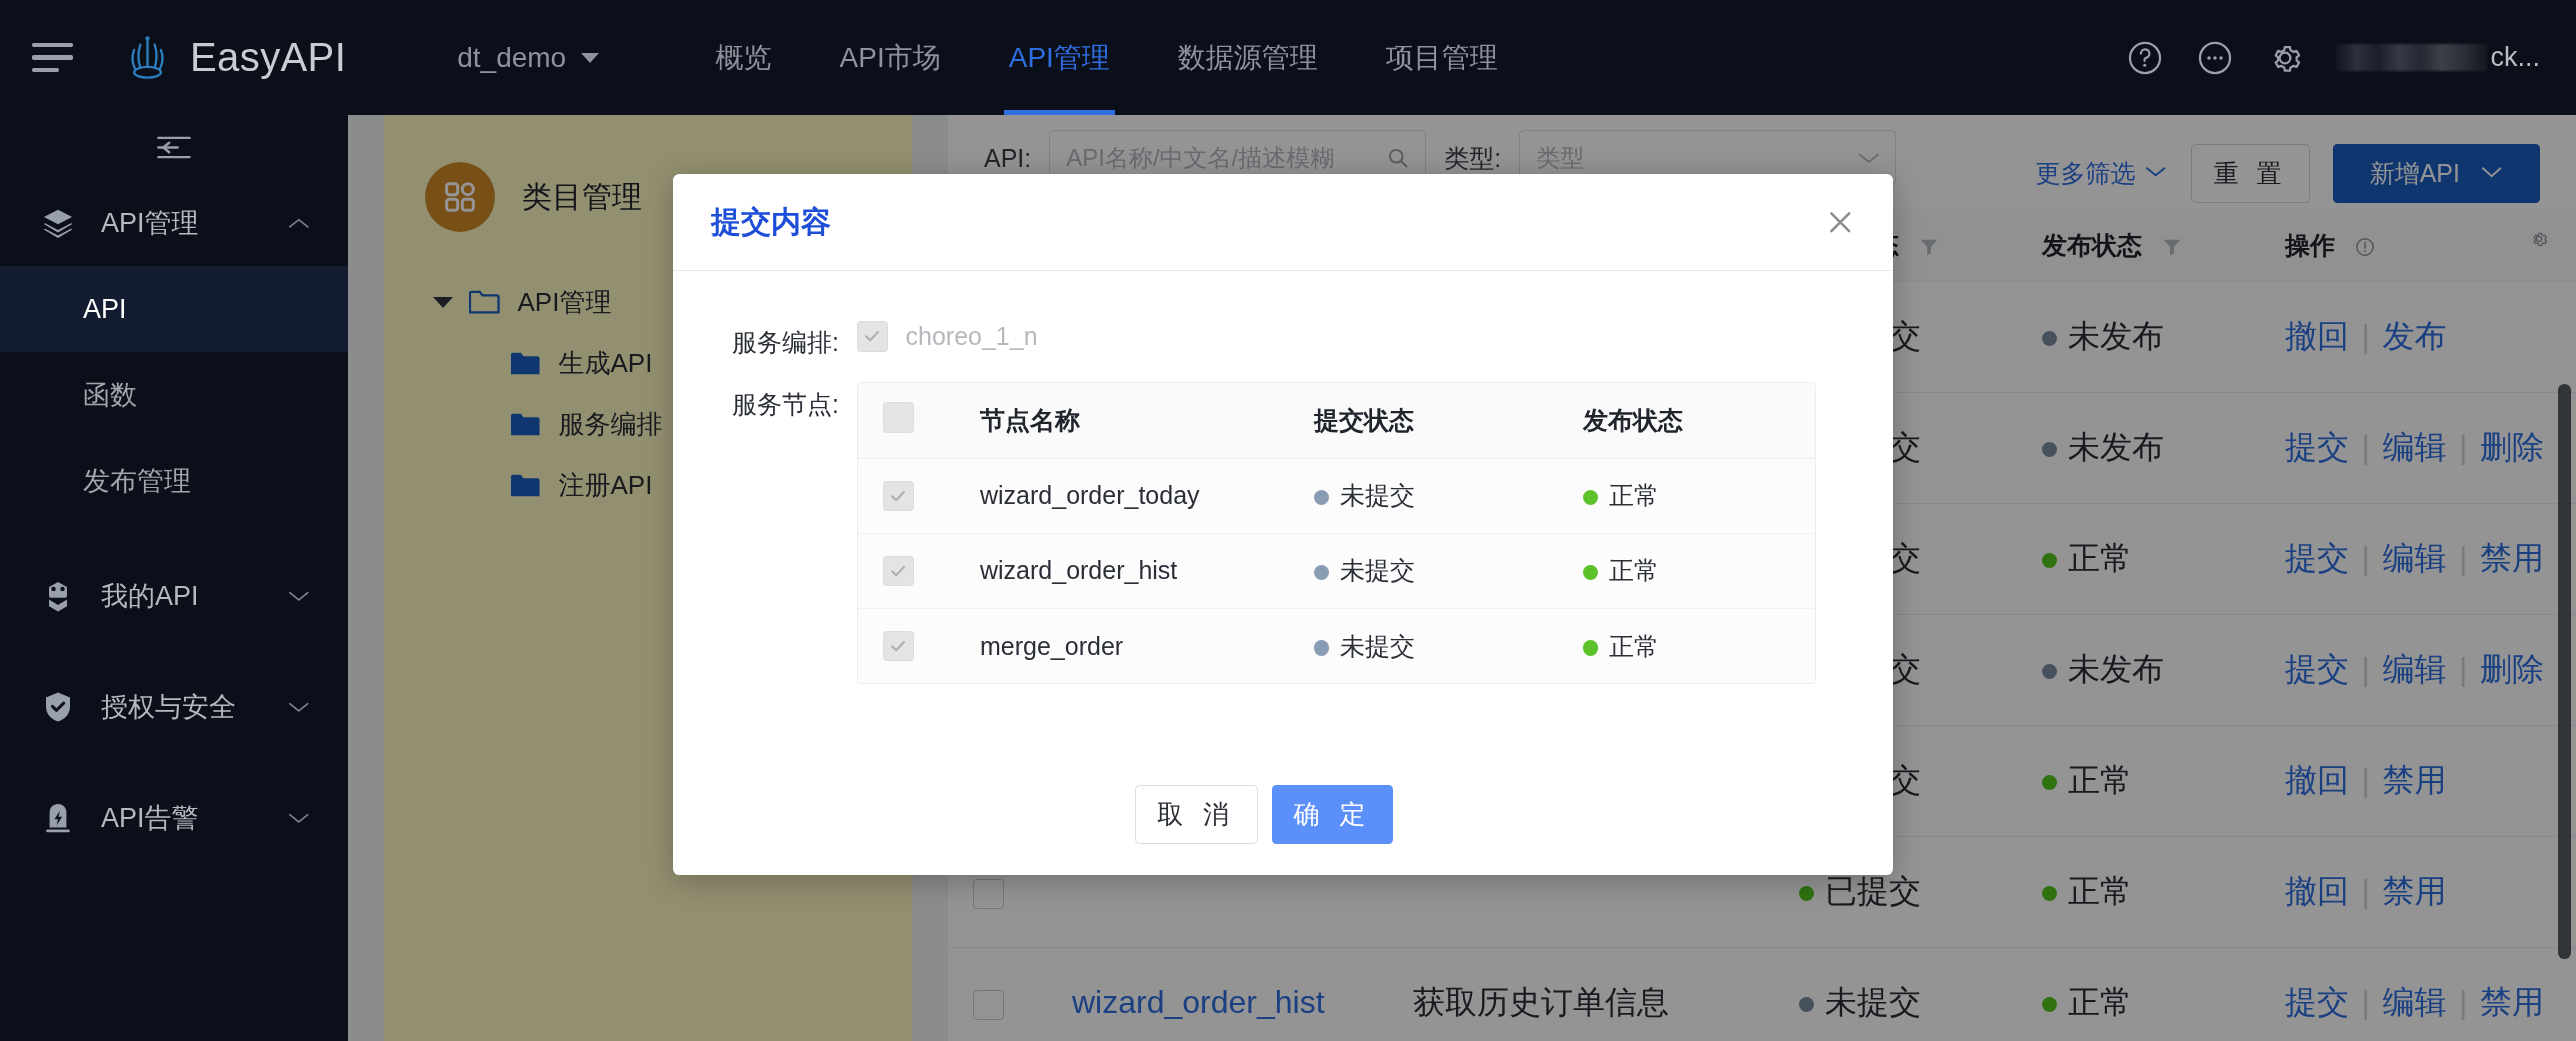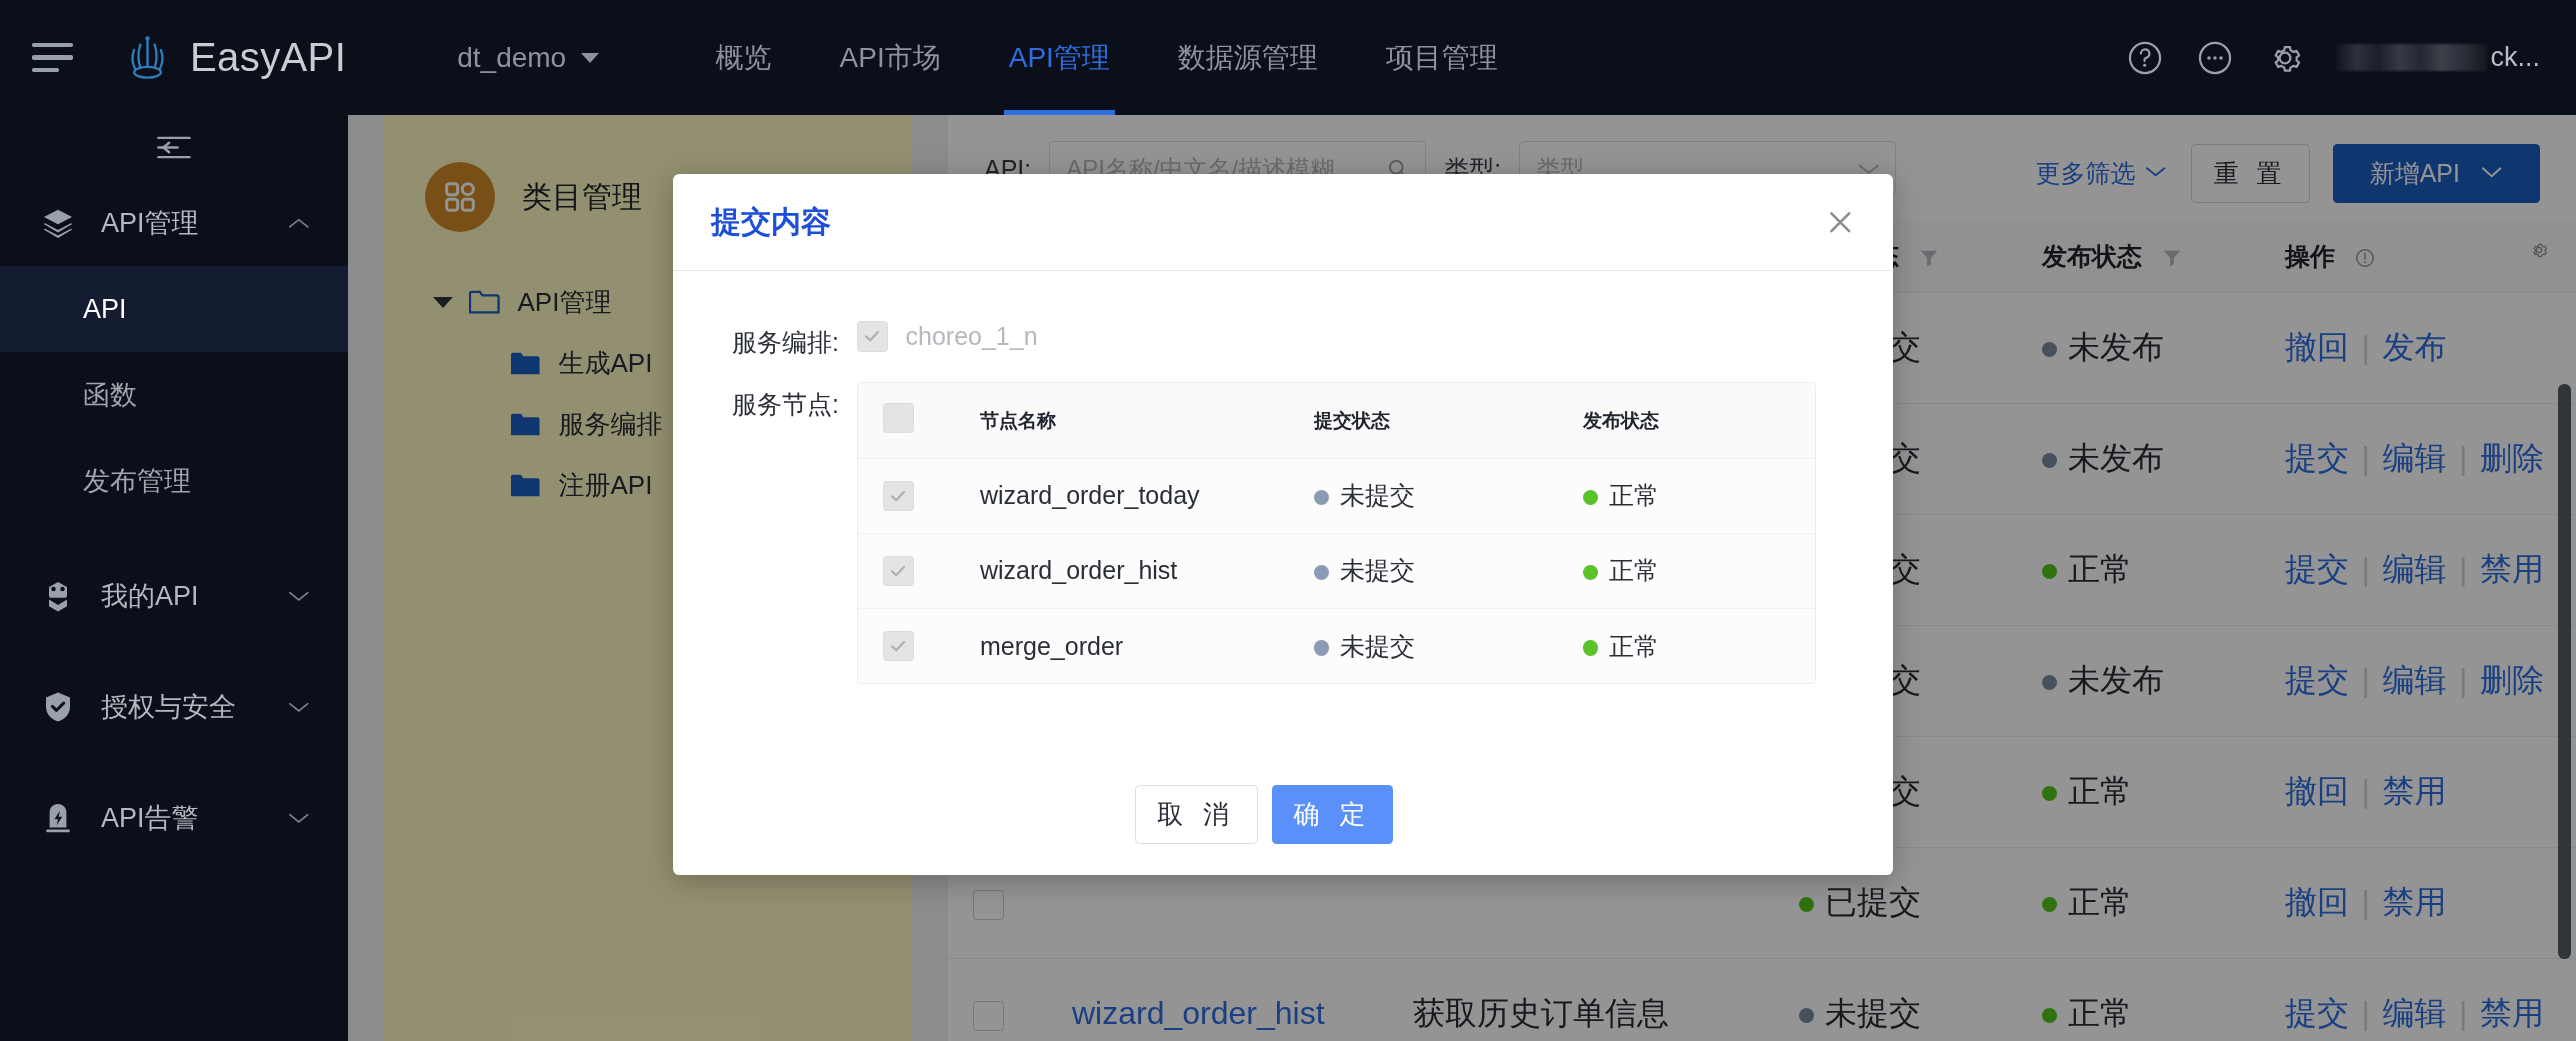--- a/index.html
+++ b/index.html
@@ -94,21 +94,21 @@
   .tree-row { display: flex; align-items: center; height: 61px; font-size: 26px; color: #2a2e36; }
   .tree-row.lvl1 { padding-left: 49px; }
   .tree-row.lvl2 { padding-left: 126px; }
   .tri { width: 0; height: 0; border-left: 10px solid transparent; border-right: 10px solid transparent; border-top: 11.7px solid #30343c; margin-right: 16px; }
   .folder { width: 30.5px; height: 25px; margin-right: 18px; }
 
   .main-panel {
     position: absolute; top: 0; left: 600px; width: 1628px; height: 927px;
     background: #ffffff;
   }
-  .filter-bar { display: flex; align-items: center; padding: 26px 0 0 36px; gap: 18px; }
+  .filter-bar { display: flex; align-items: center; padding: 15px 0 0 36px; gap: 18px; }
   .flabel { font-size: 25px; color: #3a3f48; white-space: nowrap; }
   .finput {
     width: 377px; height: 56px; border: 0.9px solid #d9dde3; border-radius: 4.5px;
     background: #fff; display: flex; align-items: center; padding: 0 16px;
     font-size: 24px; color: #b3b8c0;
   }
   .finput .fsearch { margin-left: auto; width: 23.4px; height: 23.4px; }
   .fselect {
     width: 377px; height: 56px; border: 0.9px solid #d9dde3; border-radius: 4.5px;
     background: #fff; display: flex; align-items: center; padding: 0 16px;
@@ -182,21 +182,21 @@
   .fval { margin-left: 18px; display: flex; align-items: center; gap: 18px; }
   .chk-dis {
     width: 30.5px; height: 30.5px; border-radius: 3.6px; background: #e4e4e4; border: 0.9px solid #dcdcdc;
     display: flex; align-items: center; justify-content: center;
   }
   .dis-text { font-size: 25px; color: #b5b8bd; }
 
   .ntable { width: 959px; border: 0.9px solid #ebedf0; border-radius: 3.6px; overflow: hidden; }
   .ntable table { width: 100%; border-collapse: collapse; table-layout: fixed; }
   .ntable th {
-    height: 75px; background: #fafafa; text-align: left; font-size: 19px; font-weight: bold;
+    height: 75px; background: #fafafa; text-align: left; font-size: 25px; font-weight: bold;
     color: #20242c; border-bottom: 0.9px solid #ebedf0; padding-left: 25px; white-space: nowrap;
   }
   .ntable td {
     height: 75px; font-size: 25px; color: #2a2e36; border-bottom: 0.9px solid #f0f1f3;
     padding-left: 25px; background: #fcfcfc; white-space: nowrap;
   }
   .ntable tr:last-child td { border-bottom: none; }
 
   .modal-foot {
     height: 122px; display: flex; align-items: center; justify-content: center;

